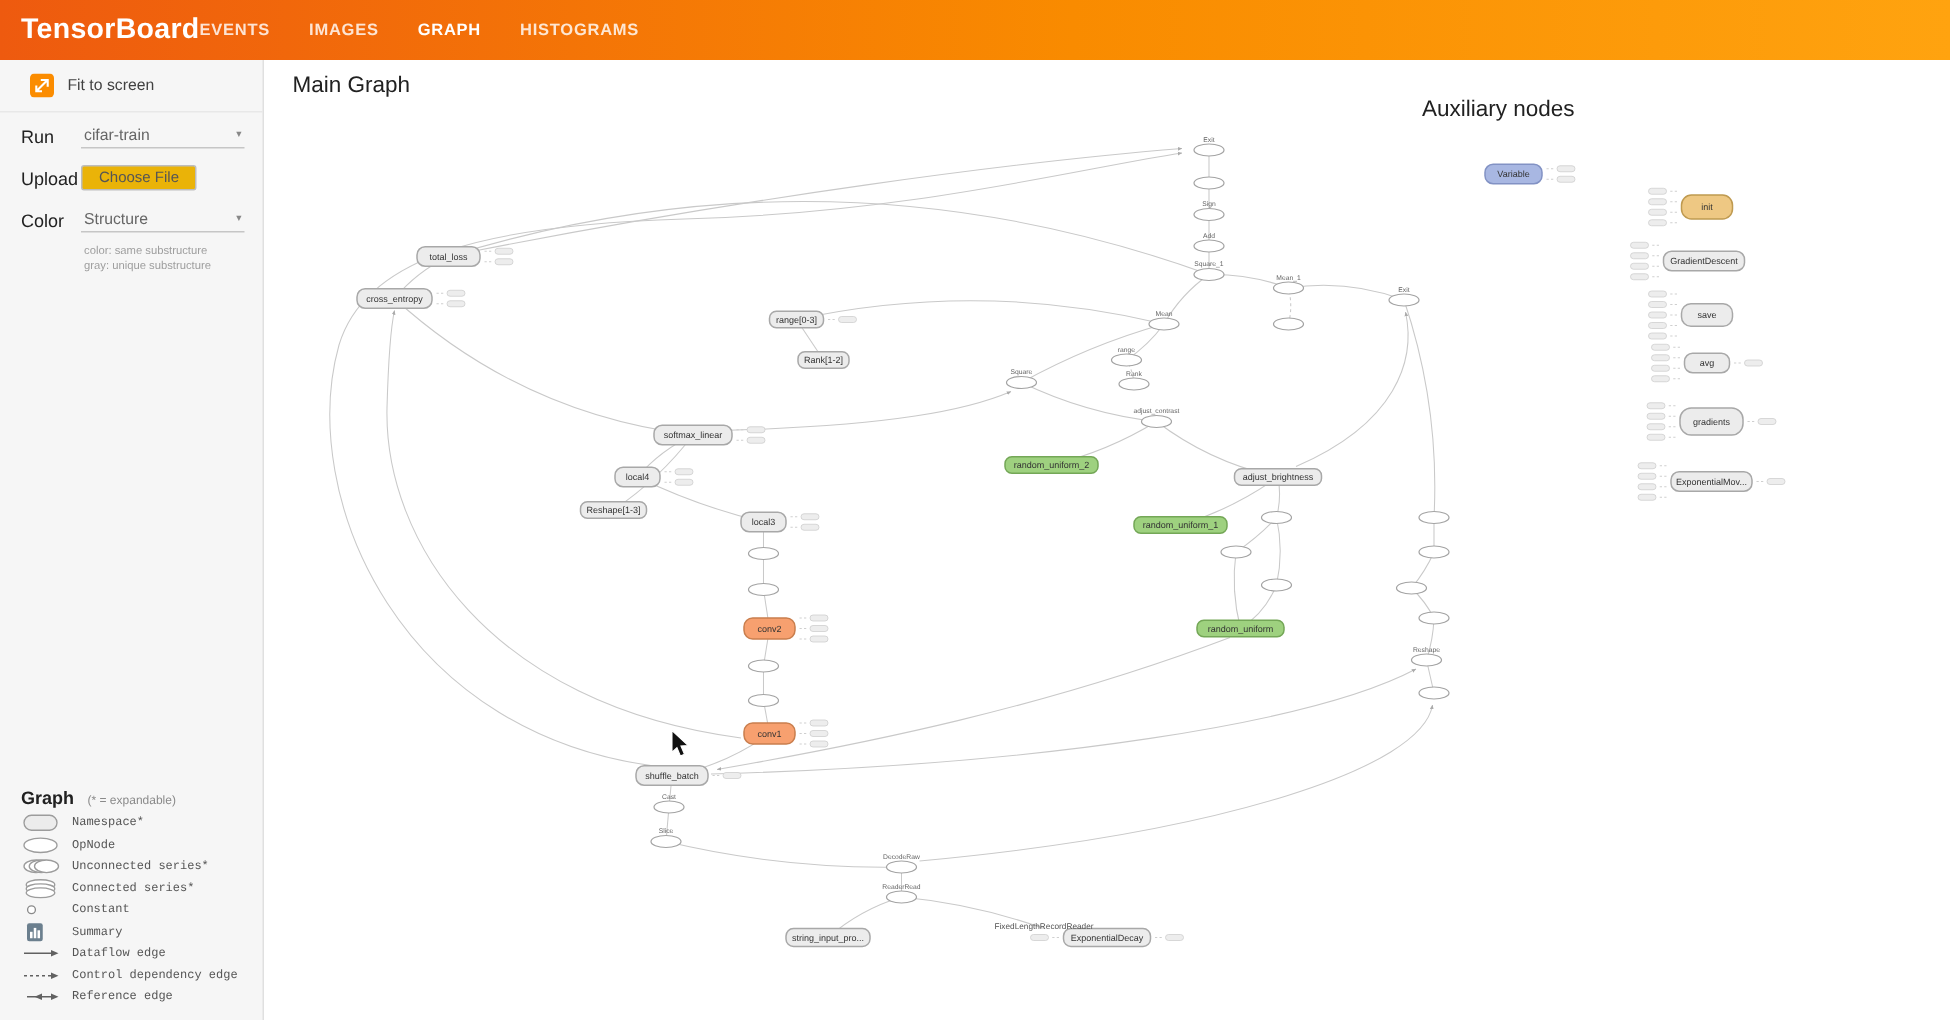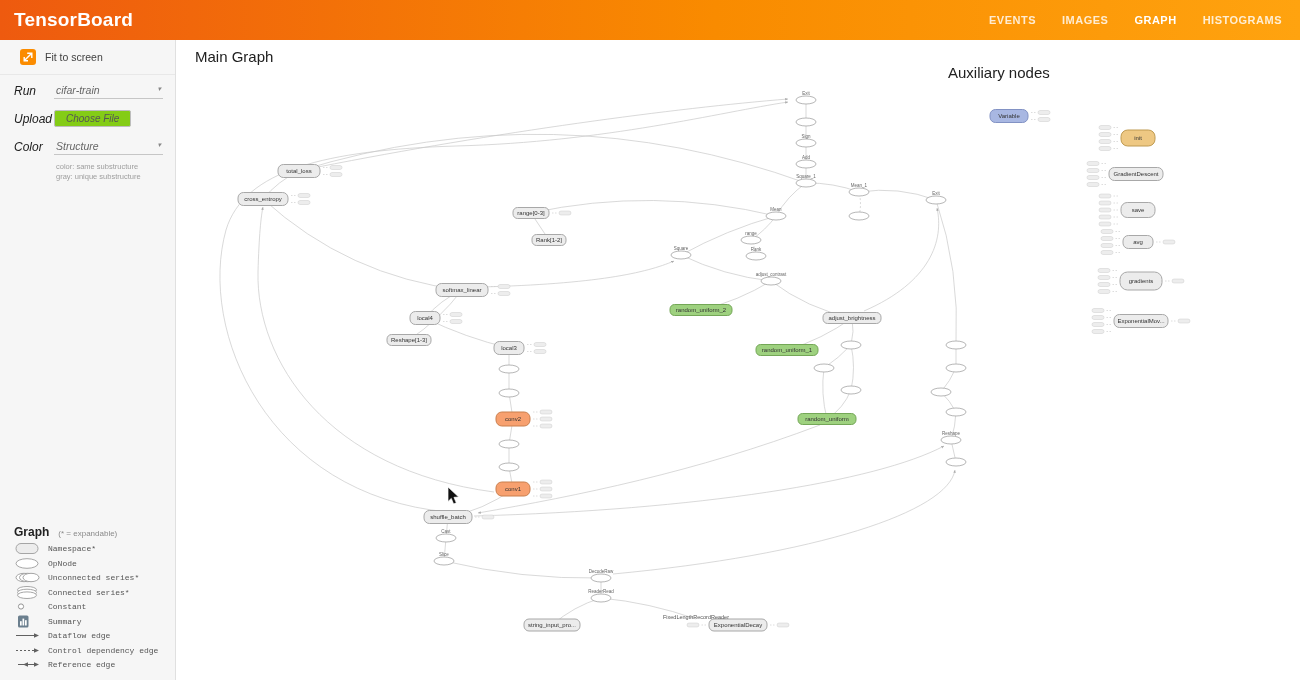--- a/index.html
+++ b/index.html
@@ -2,41 +2,41 @@
 <html><head>
 <meta charset="utf-8">
 <style>
   * { margin:0; padding:0; box-sizing:border-box; }
   html,body { width:1300px; height:680px; overflow:hidden; background:#fff;
     font-family:"Liberation Sans", sans-serif; }
 
   
   .header { position:absolute; top:0; left:0; right:0; height:40px;
     background:linear-gradient(90deg,#ee5a0f 0%,#f98b00 55%,#ffa30f 100%);
-    display:flex; align-items:center; justify-content:space-between;
+    display:flex; align-items:center; 
     padding:0 18px 0 14px; z-index:5; }
   .header-title { color:#fff; font-size:19px; font-weight:bold; letter-spacing:.2px; }
   .header-nav { display:flex; gap:26px; align-items:center; }
   .nav-item { color:rgba(255,255,255,.82); font-size:11px; font-weight:bold;
     letter-spacing:.5px; cursor:pointer; }
   .nav-item.active { color:#fff; }
 
   
   .sidebar { position:absolute; top:40px; left:0; width:176px; bottom:0;
     background:#f6f6f6; border-right:1px solid #e0e0e0;
     display:flex; flex-direction:column; color:#333; }
   .fit-row { display:flex; align-items:center; gap:9px; padding:9px 12px 9px 20px;
     border-bottom:1px solid #e8e8e8; cursor:pointer; }
   .fit-label { font-size:10.5px; color:#424242; }
-  .ctl-row { display:flex; align-items:center; padding:4px 12px 4px 14px; margin-top:3px;font-style:italic; }
+  .ctl-row { display:flex; align-items:center; padding:4px 12px 4px 14px; margin-top:3px; }
   .ctl-label { width:38px; font-size:12px; color:#212121; flex:0 0 38px; }
   .ctl-value { position:relative; flex:1; margin-left:2px; border-bottom:1px solid #c6c6c6;
     color:#666; font-size:10.5px; padding:2px 14px 2px 2px; cursor:pointer; }
   .caret { position:absolute; right:2px; top:3px; font-size:7px; color:#888; }
-  .choose-btn { margin-left:2px; border:1px solid #bdbdbd; background:#84cc16;
+  .choose-btn { margin-left:2px; border:1px solid #bdbdbd; background:#eab308;
     border-radius:2px; font-size:10px; color:#555; padding:2px 11px; cursor:pointer; }
   .notes { margin:3px 10px 0 56px; font-size:7.5px; color:#9e9e9e; line-height:1.35; }
   .legend { margin-top:auto; padding:8px 10px 8px 14px; }
   .legend-header { display:flex; align-items:baseline; gap:9px; margin-bottom:3px; }
   .legend-title { font-size:12px; font-weight:bold; color:#212121; }
   .legend-sub { font-size:8px; color:#8a8a8a; }
   .legend-item { display:flex; align-items:center; height:14.5px; }
   .legend-icon { width:34px; flex:0 0 34px; display:flex; align-items:center; }
   .legend-label { font-size:8px; color:#555; white-space:nowrap;font-family:Liberation Mono, monospace; }
 

